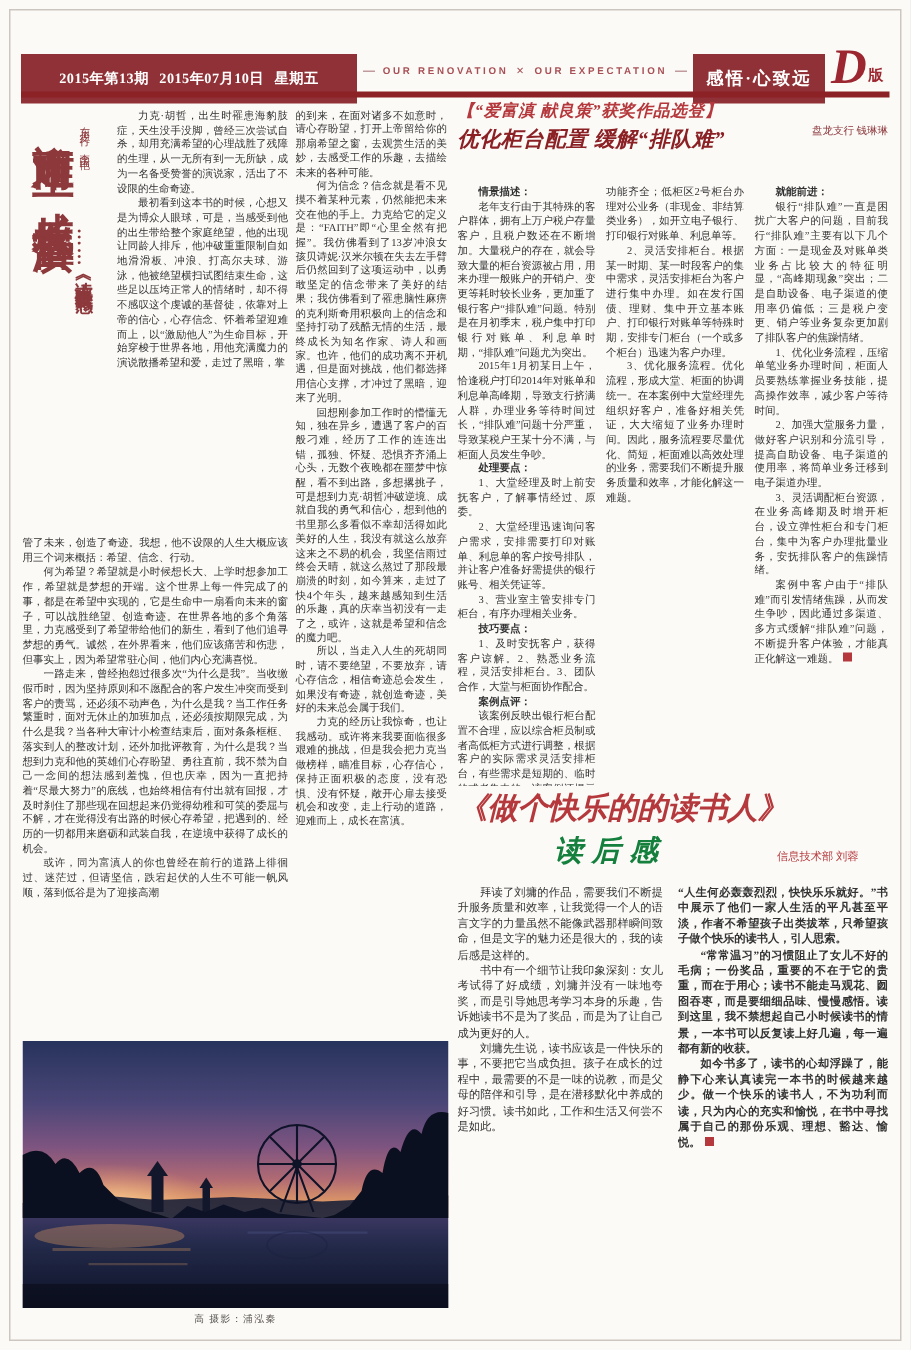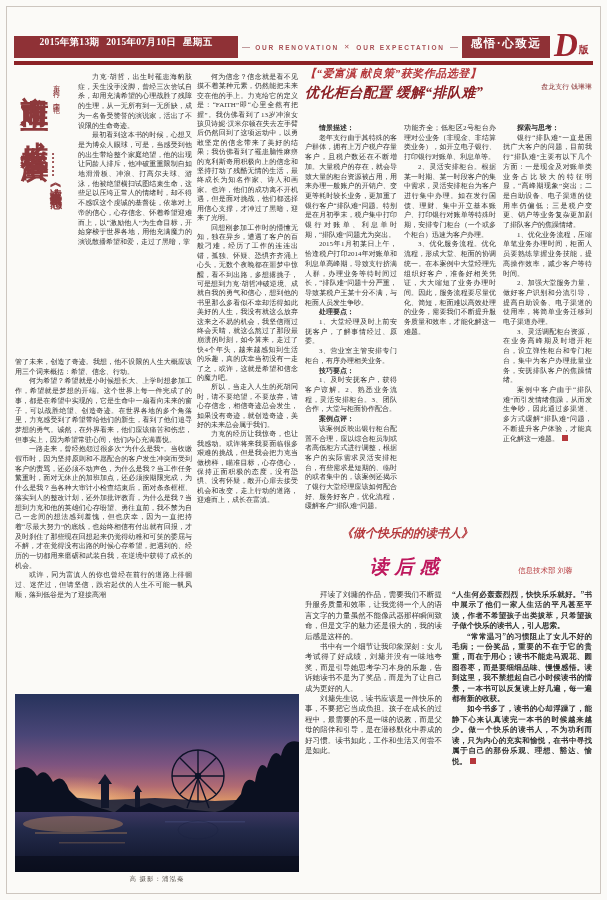--- a/index.html
+++ b/index.html
@@ -1,22 +1,22 @@
 <!DOCTYPE html>
 <html><head>
 <meta charset="utf-8">
 <style>
   html,body{margin:0;padding:0;background:#e9e7e3;}
   .page{position:relative;width:607px;height:900px;margin:0 auto;background:#fbfaf7;
         font-family:"Liberation Serif","DejaVu Serif",serif;color:#2e2c2a;overflow:hidden;}
   .frame{position:absolute;inset:6px;border:1px solid #cdc6bf;pointer-events:none;}
 
   
-  .hb{position:absolute;top:36px;height:22px;background:#8f3136;color:#fff;
-      display:flex;align-items:flex-start;justify-content:center;}
+  .hb{position:absolute;top:36px;height:33px;background:#8f3136;color:#fff;
+      display:flex;align-items:center;justify-content:center;}
   .hb-l{left:14px;width:224px;font-size:9.5px;font-weight:bold;letter-spacing:.3px;gap:7px;}
   .hb-r{left:462px;width:88px;font-size:11.5px;font-weight:bold;letter-spacing:1.5px;}
   .hmid{position:absolute;left:242px;top:36px;width:216px;height:22px;display:flex;align-items:center;
         justify-content:center;gap:5px;color:#a85055;font-size:6.5px;font-weight:bold;letter-spacing:1.8px;
         font-family:"Liberation Sans","DejaVu Sans",sans-serif;}
   .hline{height:1px;background:#c09a9c;flex:1;}
   .dmark{position:absolute;left:554px;top:28px;width:44px;height:32px;display:flex;align-items:flex-end;color:#9c2730;}
   .dletter{font-size:33px;line-height:30px;font-weight:bold;font-style:italic;}
   .dban{font-size:10px;font-weight:bold;margin:0 0 3px 1px;}
   .redrule{position:absolute;left:14px;top:61px;width:579px;height:4px;background:#8c2226;}
@@ -48,24 +48,24 @@
   #tag{position:absolute;left:305px;top:66px;font-size:11px;color:#b5383c;font-weight:bold;
        font-style:italic;letter-spacing:.5px;white-space:nowrap;}
   #aby1{position:absolute;left:468px;top:82px;width:124px;text-align:right;font-size:7px;color:#8d393c;}
   #atitle{position:absolute;left:305px;top:84px;width:290px;font-size:14px;font-weight:bold;
           color:#8b2025;white-space:nowrap;letter-spacing:.5px;font-style:italic;}
   #rcA{left:305px;top:124px;width:92px;height:400px;}
   #rcB{left:404px;top:124px;width:92px;height:400px;}
   #rcC{left:503px;top:124px;width:89px;height:434px;}
 
   
-  #r2t1{position:absolute;left:305px;top:525px;width:204px;text-align:center;font-size:12px;
+  #r2t1{position:absolute;left:305px;top:525px;width:204px;text-align:center;font-size:20px;
         font-weight:bold;font-style:italic;color:#b5383c;white-space:nowrap;}
   #r2t2{position:absolute;left:305px;top:554px;width:204px;text-align:center;font-size:19px;
-        font-weight:bold;font-style:italic;color:#be185d;letter-spacing:6px;}
+        font-weight:bold;font-style:italic;color:#15803d;letter-spacing:6px;}
   #r2by{position:absolute;left:518px;top:566px;font-size:7.5px;color:#b5383c;}
   #r2cA{left:305px;top:590px;width:137px;height:290px;font-size:7.5px;line-height:10.4px;}
   #r2cB{left:452px;top:590px;width:140px;height:290px;font-size:7.5px;line-height:10.4px;font-weight:bold;}
 </style>
 </head>
 <body>
 
 <div class="page">
   <div class="frame"></div>
 
@@ -98,20 +98,21 @@
     <p>力克·胡哲，出生时罹患海豹肢症，天生没手没脚，曾经三次尝试自杀，却用充满希望的心理战胜了残障的生理，从一无所有到一无所缺，成为一名备受赞誉的演说家，活出了不设限的生命奇迹。</p>
     <p>最初看到这本书的时候，心想又是为博众人眼球，可是，当感受到他的出生带给整个家庭绝望，他的出现让同龄人排斥，他冲破重重限制自如地滑滑板、冲浪、打高尔夫球、游泳，他被绝望横扫试图结束生命，这些足以压垮正常人的情绪时，却不得不感叹这个虔诚的基督徒，依靠对上帝的信心，心存信念、怀着希望迎难而上，以“激励他人”为生命目标，开始穿梭于世界各地，用他充满魔力的演说散播希望和爱，走过了黑暗，掌</p>
   </div>
   <div class="col" id="lc1b">
     <p class="ni">管了未来，创造了奇迹。我想，他不设限的人生大概应该用三个词来概括：希望、信念、行动。</p>
     <p>何为希望？希望就是小时候想长大、上学时想参加工作，希望就是梦想的开端。这个世界上每一件完成了的事，都是在希望中实现的，它是生命中一扇看向未来的窗子，可以战胜绝望、创造奇迹。在世界各地的多个角落里，力克感受到了希望带给他们的新生，看到了他们追寻梦想的勇气。诚然，在外界看来，他们应该痛苦和伤悲，但事实上，因为希望常驻心间，他们内心充满喜悦。</p>
     <p>一路走来，曾经抱怨过很多次“为什么是我”。当收缴假币时，因为坚持原则和不愿配合的客户发生冲突而受到客户的责骂，还必须不动声色，为什么是我？当工作任务繁重时，面对无休止的加班加点，还必须按期限完成，为什么是我？当各种大审计小检查结束后，面对条条框框、落实到人的整改计划，还外加批评教育，为什么是我？当想到力克和他的英雄们心存盼望、勇往直前，我不禁为自己一念间的想法感到羞愧，但也庆幸，因为一直把持着“尽最大努力”的底线，也始终相信有付出就有回报，才及时刹住了那些现在回想起来仍觉得幼稚和可笑的委屈与不解，才在觉得没有出路的时候心存希望，把遇到的、经历的一切都用来磨砺和武装自我，在逆境中获得了成长的机会。</p>
     <p>或许，同为富滇人的你也曾经在前行的道路上徘徊过、迷茫过，但请坚信，跌宕起伏的人生不可能一帆风顺，落到低谷是为了迎接高潮</p>
   </div>
   <div class="col" id="lc2">
+    <p class="ni">的到来，在面对诸多不如意时，请心存盼望，打开上帝留给你的那扇希望之窗，去观赏生活的美妙，去感受工作的乐趣，去描绘未来的各种可能。</p>
     <p>何为信念？信念就是看不见摸不着某种元素，仍然能把未来交在他的手上。力克给它的定义是：“FAITH”即“心里全然有把握”。我仿佛看到了13岁冲浪女孩贝诗妮·汉米尔顿在失去左手臂后仍然回到了这项运动中，以勇敢坚定的信念带来了美好的结果；我仿佛看到了罹患脑性麻痹的克利斯奇用积极向上的信念和坚持打动了残酷无情的生活，最终成长为知名作家、诗人和画家。也许，他们的成功离不开机遇，但是面对挑战，他们都选择用信心支撑，才冲过了黑暗，迎来了光明。</p>
     <p>回想刚参加工作时的懵懂无知，独在异乡，遭遇了客户的百般刁难，经历了工作的连连出错，孤独、怀疑、恐惧齐齐涌上心头，无数个夜晚都在噩梦中惊醒，看不到出路，多想撂挑子，可是想到力克·胡哲冲破逆境、成就自我的勇气和信心，想到他的书里那么多看似不幸却活得如此美好的人生，我没有就这么放弃这来之不易的机会，我坚信雨过终会天晴，就这么熬过了那段最崩溃的时刻，如今算来，走过了快4个年头，越来越感知到生活的乐趣，真的庆幸当初没有一走了之，或许，这就是希望和信念的魔力吧。</p>
     <p>所以，当走入人生的死胡同时，请不要绝望，不要放弃，请心存信念，相信奇迹总会发生，如果没有奇迹，就创造奇迹，美好的未来总会属于我们。</p>
     <p><span>力克的经历让我惊奇，也让我感动。或许将来我要面临很多艰难的挑战，但是我会把力克当做榜样，瞄准目标，心存信心，保持正面积极的态度，没有恐惧、没有怀疑，敞开心扉去接受机会和改变，走上行动的道路，迎难而上，成长在富滇。</span></p>
   </div>
 
   <svg id="photo" viewBox="0 0 284 178" preserveAspectRatio="none" xmlns="http://www.w3.org/2000/svg">
     <defs>
       <linearGradient id="sky" x1="0" y1="0" x2="0" y2="1">
         <stop offset="0" stop-color="#27335c"></stop>
@@ -165,34 +166,35 @@
   <div id="tag">【“爱富滇 献良策”获奖作品选登】</div>
   <div id="aby1">盘龙支行 钱琳琳</div>
   <div id="atitle">优化柜台配置 缓解“排队难”</div>
 
   <div class="col" id="rcA">
     <p class="h">情景描述：</p>
     <p>老年支行由于其特殊的客户群体，拥有上万户税户存量客户，且税户数还在不断增加。大量税户的存在，就会导致大量的柜台资源被占用，用来办理一般账户的开销户、变更等耗时较长业务，更加重了银行客户“排队难”问题。特别是在月初季末，税户集中打印银行对账单、利息单时期，“排队难”问题尤为突出。</p>
     <p>2015年1月初某日上午，恰逢税户打印2014年对账单和利息单高峰期，导致支行挤满人群，办理业务等待时间过长，“排队难”问题十分严重，导致某税户王某十分不满，与柜面人员发生争吵。</p>
     <p class="h">处理要点：</p>
     <p>1、大堂经理及时上前安抚客户，了解事情经过、原委。</p>
+    <p>2、大堂经理迅速询问客户需求，安排需要打印对账单、利息单的客户按号排队，并让客户准备好需提供的银行账号、相关凭证等。</p>
     <p>3、营业室主管安排专门柜台，有序办理相关业务。</p>
     <p class="h">技巧要点：</p>
     <p>1、及时安抚客户，获得客户谅解。2、熟悉业务流程，灵活安排柜台。3、团队合作，大堂与柜面协作配合。</p>
     <p class="h">案例点评：</p>
     <p>该案例反映出银行柜台配置不合理，应以综合柜员制或者高低柜方式进行调整，根据客户的实际需求灵活安排柜台，有些需求是短期的、临时的或者集中的，该案例还揭示了银行大堂经理应该如何配合好、服务好客户，优化流程，缓解客户“排队难”问题。</p>
 
   </div>
   <div class="col" id="rcB">
     <p class="ni">功能齐全；低柜区2号柜台办理对公业务（非现金、非结算类业务），如开立电子银行、打印银行对账单、利息单等。</p>
     <p>2、灵活安排柜台。根据某一时期、某一时段客户的集中需求，灵活安排柜台为客户进行集中办理。如在发行国债、理财、集中开立基本账户、打印银行对账单等特殊时期，安排专门柜台（一个或多个柜台）迅速为客户办理。</p>
     <p>3、优化服务流程。优化流程，形成大堂、柜面的协调统一。在本案例中大堂经理先组织好客户，准备好相关凭证，大大缩短了业务办理时间。因此，服务流程要尽量优化、简短，柜面难以高效处理的业务，需要我们不断提升服务质量和效率，才能化解这一难题。</p>
   </div>
   <div class="col" id="rcC">
-    <p class="h">探索与思考：</p>
+    <p class="h">就能前进：</p>
     <p>银行“排队难”一直是困扰广大客户的问题，目前我行“排队难”主要有以下几个方面：一是现金及对账单类业务占比较大的特征明显，“高峰期现象”突出；二是自助设备、电子渠道的使用率仍偏低；三是税户变更、销户等业务复杂更加剧了排队客户的焦躁情绪。</p>
     <p>1、优化业务流程，压缩单笔业务办理时间，柜面人员要熟练掌握业务技能，提高操作效率，减少客户等待时间。</p>
     <p>2、加强大堂服务力量，做好客户识别和分流引导，提高自助设备、电子渠道的使用率，将简单业务迁移到电子渠道办理。</p>
     <p>3、灵活调配柜台资源，在业务高峰期及时增开柜台，设立弹性柜台和专门柜台，集中为客户办理批量业务，安抚排队客户的焦躁情绪。</p>
     <p><span>案例中客户由于“排队难”而引发情绪焦躁，从而发生争吵，因此通过多渠道、多方式缓解“排队难”问题，不断提升客户体验，才能真正化解这一难题。</span><span class="em"></span></p>
   </div>
 
   <div id="r2t1">《做个快乐的的读书人》</div>
   <div id="r2t2">读后感</div>
   <div id="r2by">信息技术部 刘蓉</div>

